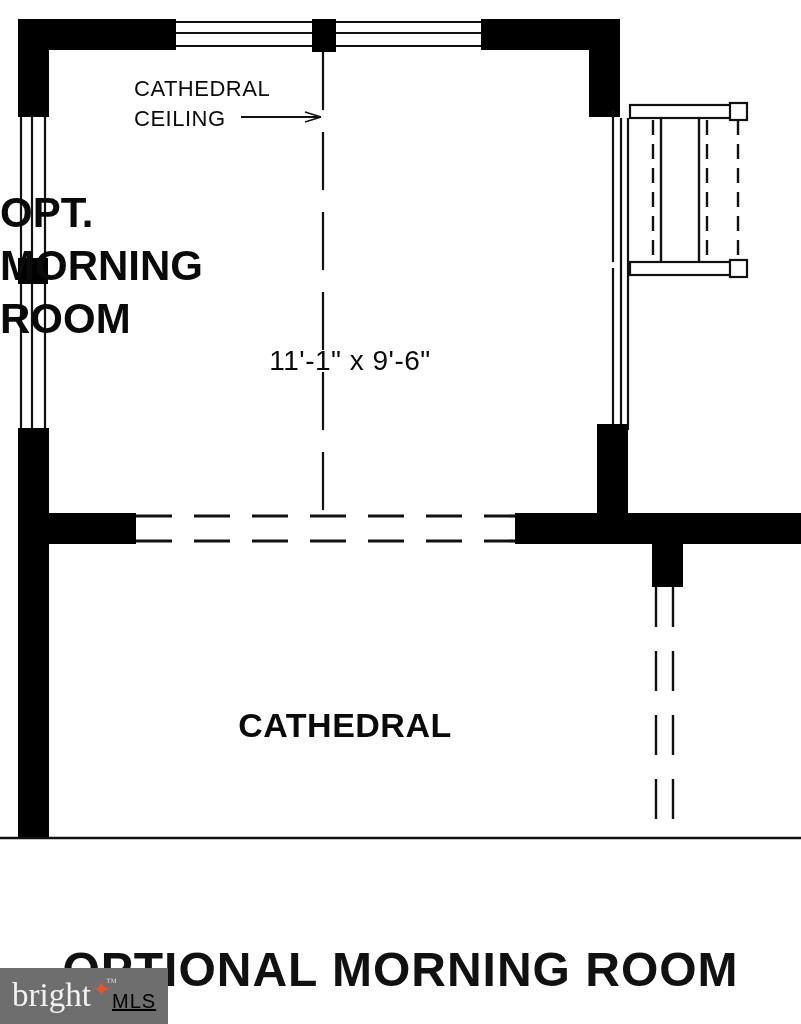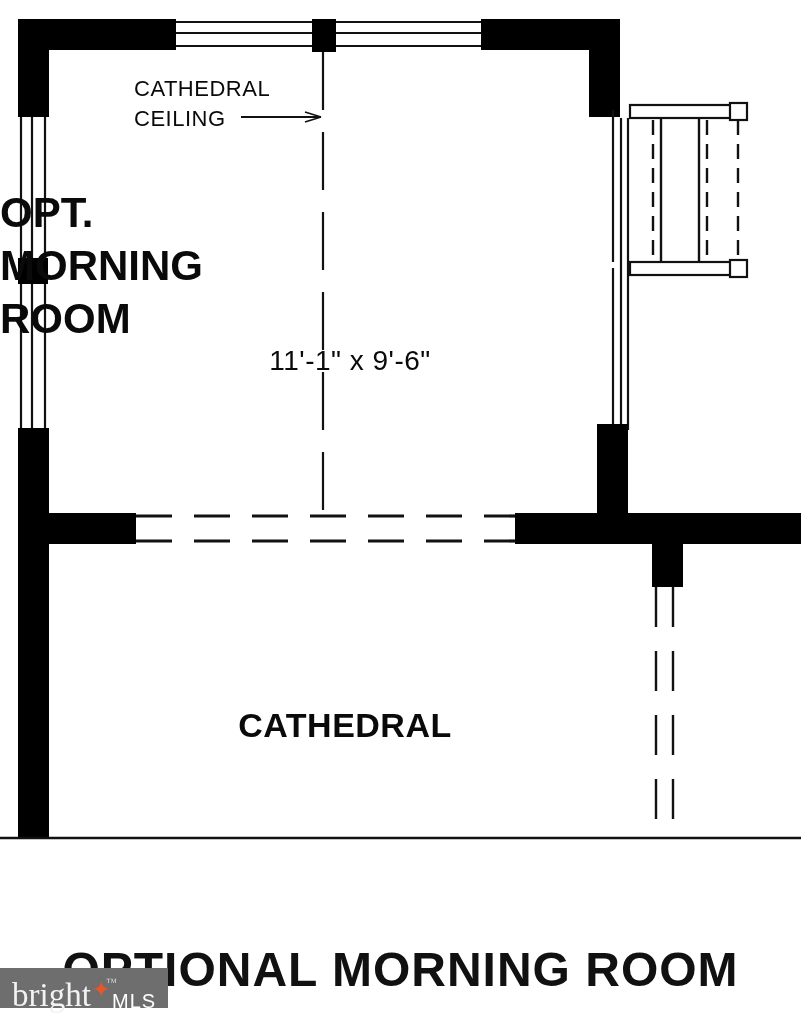--- a/index.html
+++ b/index.html
@@ -87,21 +87,21 @@
     color: #111111;
     white-space: pre;
   }
 
   
   #watermark {
     position: absolute;
     left: 0px;
     top: 968px;
     width: 168px;
-    height: 40px;
+    height: 56px;
     background: #6e6e6e;
   }
   #watermark-inner {
     position: relative;
     width: 100%;
     height: 100%;
   }
   #wm-bright {
     position: absolute;
     left: 12px;
@@ -129,22 +129,23 @@
     font-size: 11px;
     line-height: 11px;
   }
   #wm-mls {
     position: absolute;
     left: 112px;
     top: 22px;
     font-family: "Liberation Sans", sans-serif;
     font-size: 20px;
     line-height: 22px;
-    color: #ffffff;
+    color: #000000;
     letter-spacing: 1px;
+    text-decoration: underline;
   }
 </style>
 </head>
 <body>
 
 <div id="page">
 
   <svg id="plan-svg" viewBox="0 0 801 900">
 
     <g>

